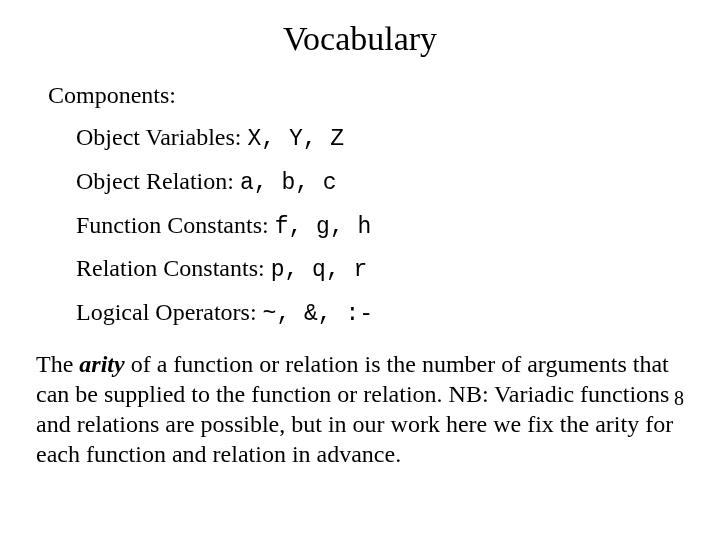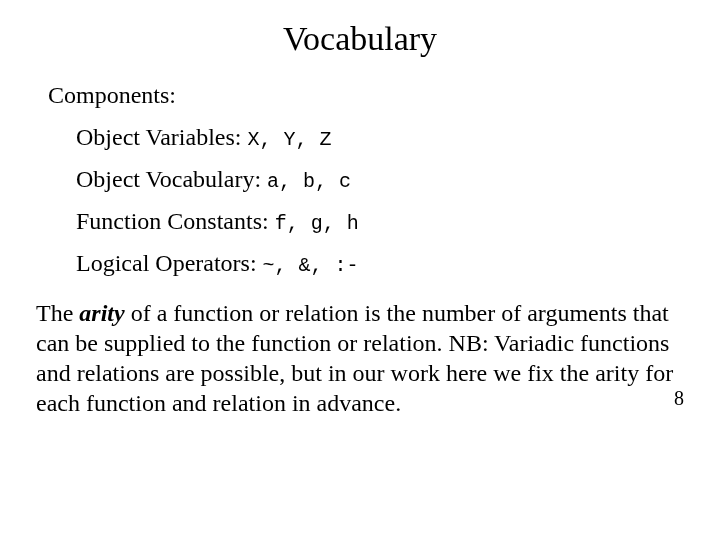--- a/index.html
+++ b/index.html
@@ -33,21 +33,21 @@
     margin-top: 8px;
   }
   .indent {
     padding-left: 28px;
   }
   .row {
     margin: 12px;
   }
   .mono {
     font-family: "Courier New", Courier, monospace;
-    font-size: 20px;
+    font-size: 23px;
   }
   .arity-para {
     margin-top: 20px;
   }
   .italic {
     font-style: italic;
     font-weight: bold;
   }
   .pagenum {
     position: absolute;
@@ -65,24 +65,27 @@
 
   <div class="body">
 
     <div class="components-label row">Components:</div>
 
     <div class="indent">
       <div class="row">
         <span>Object Variables: </span><span class="mono">X, Y, Z</span>
       </div>
       <div class="row">
-        <span>Object Vocabulary: </span><span class="mono">a, b, c</span>
+        <span>Object Relation: </span><span class="mono">a, b, c</span>
       </div>
       <div class="row">
         <span>Function Constants: </span><span class="mono">f, g, h</span>
+      </div>
+      <div class="row">
+        <span>Relation Constants: </span><span class="mono">p, q, r</span>
       </div>
       <div class="row">
         <span>Logical Operators: </span><span class="mono">~, &amp;, :-</span>
       </div>
     </div>
 
     <div class="arity-para">
       <span>The </span><span class="italic">arity</span><span> of a function or relation is the number of arguments that can be supplied to the function or relation.  NB: Variadic functions and relations are possible, but in our work here we fix the arity for each function and relation in advance.</span>
     </div>
 

